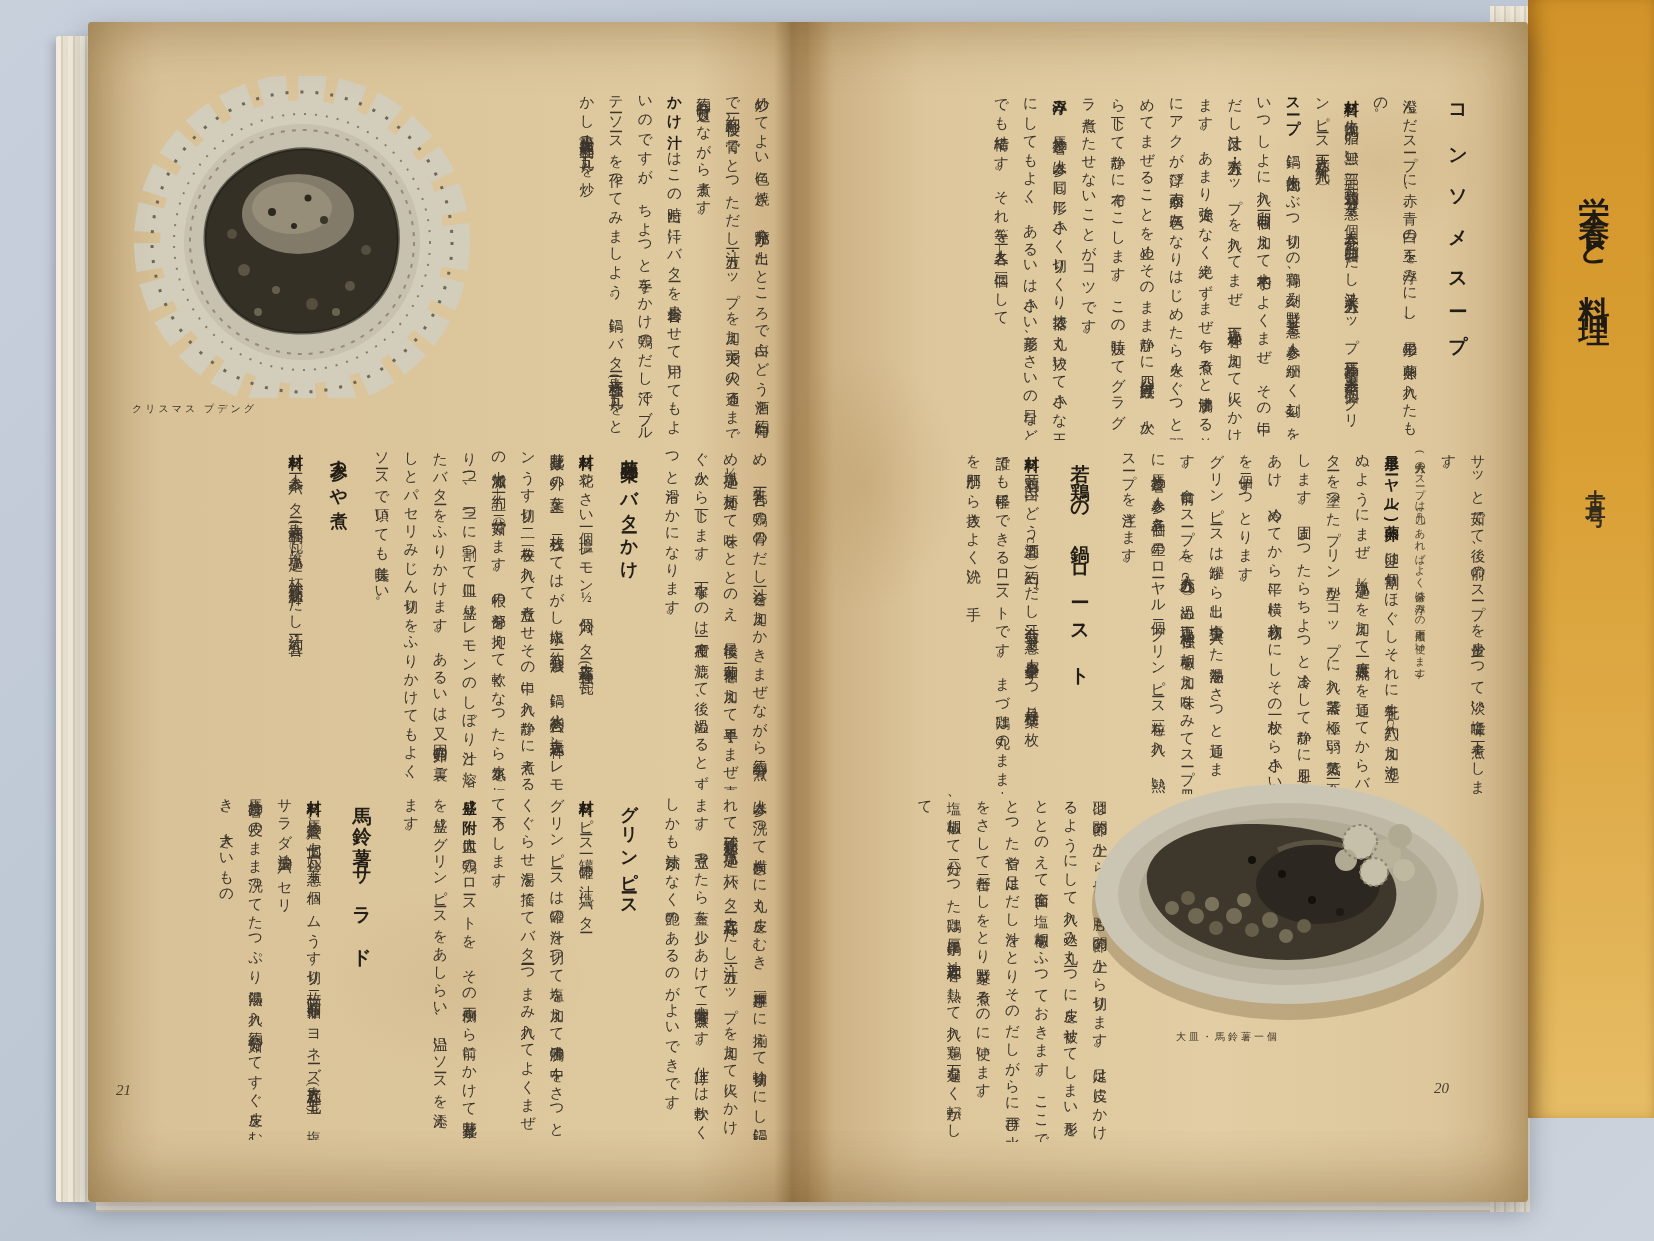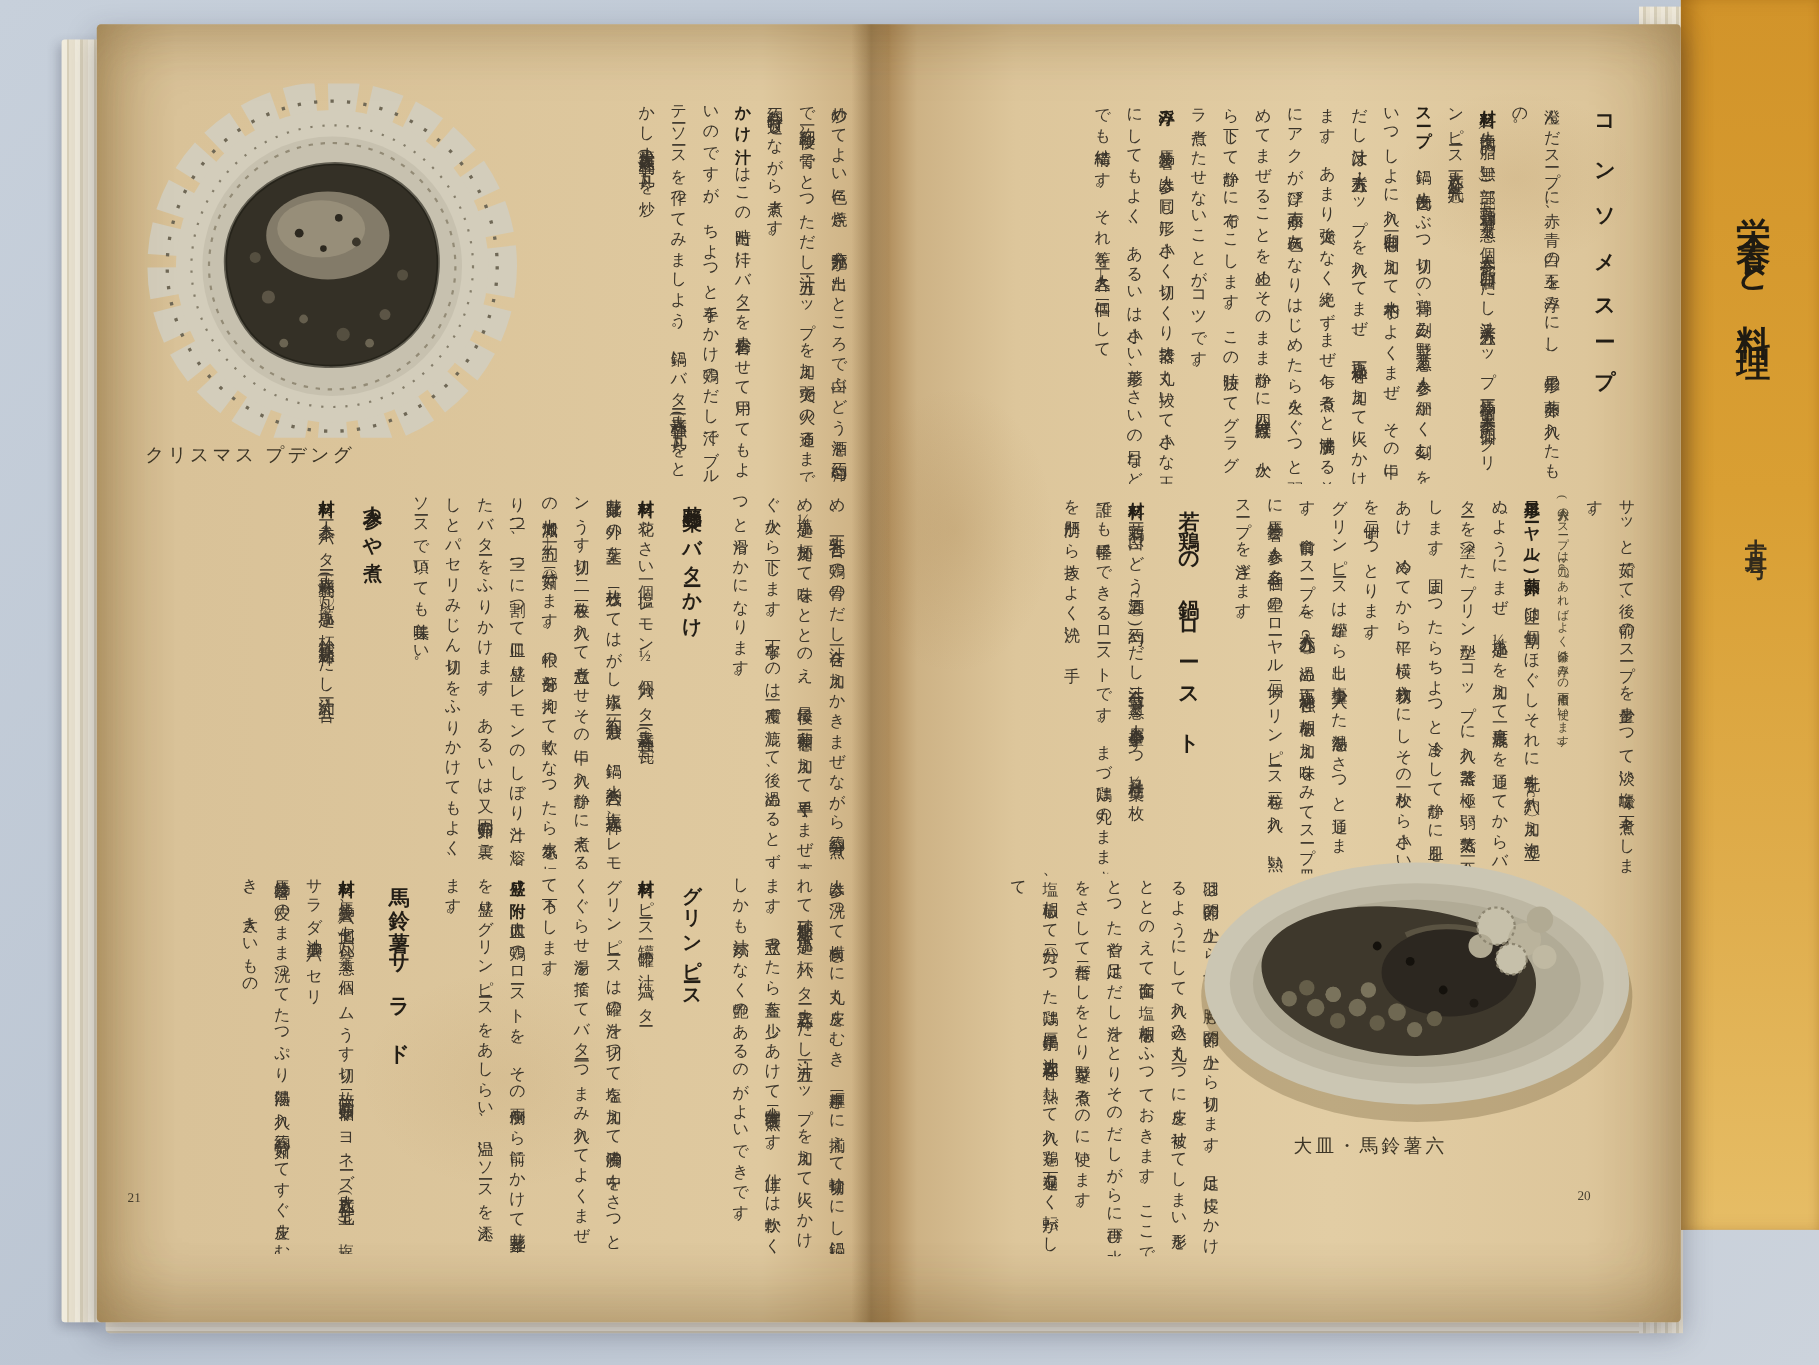--- a/index.html
+++ b/index.html
@@ -75,25 +75,25 @@
     font-family:"Liberation Sans","DejaVu Sans",sans-serif;
     font-weight:bold;font-size:19px;letter-spacing:20px;
     margin:4px 15px 0 15px;color:#231e16;
   }
   .title-tight{
     font-family:"Liberation Sans","DejaVu Sans",sans-serif;
     font-weight:bold;font-size:17.5px;letter-spacing:3px;
     margin:4px 11px 0 11px;color:#231e16;
   }
   .caption{
-    position:absolute;font-family:Liberation Serif, serif;
-    font-size:17px;letter-spacing:3px;color:#3c3526;
+    position:absolute;font-family:Liberation Sans, sans-serif;
+    font-size:10px;letter-spacing:3px;color:#3c3526;
   }
   .pagenum{
-    position:absolute;font-size:12px;color:#463f30;
+    position:absolute;font-style:italic;font-size:15px;color:#463f30;
     font-family:"Liberation Serif","DejaVu Serif",serif;
     text-align:center;
   }
   .photo{position:absolute;}
   .gutter{
     position:absolute;left:686px;top:0;width:36px;height:100%;pointer-events:none;
     background:linear-gradient(90deg,rgba(105,75,35,0) 0%,rgba(100,70,30,.38) 50%,rgba(105,75,35,0) 100%);
   }
 </style>
 </head>
@@ -220,15 +220,15 @@
           <circle cx="116" cy="-24" r="11" fill="#c0b9a2"></circle>
         <circle cx="72" cy="-52" r="17" fill="none" stroke="#8d8671" stroke-width="2" stroke-dasharray="3 3"></circle>
         <circle cx="86" cy="-22" r="14" fill="none" stroke="#8d8671" stroke-width="2" stroke-dasharray="3 3"></circle>
         <circle cx="-6" cy="-20" r="4" fill="#14110c"></circle>
           <circle cx="-36" cy="-34" r="4" fill="#14110c"></circle>
         <circle cx="24" cy="6" r="4" fill="#14110c"></circle>
           <circle cx="52" cy="18" r="4" fill="#1d1913"></circle>
       </g>
     </svg>
   </div>
-  <div class="caption" style="left:1088px;top:1008px;">大皿・馬鈴薯六</div>
+  <div class="caption" style="left:1088px;top:1008px;">大皿・馬鈴薯一個</div>
   <div class="pagenum" style="left:1326px;top:1058px;margin-left:20px;">20</div>
 </div>
 
 </body></html>

